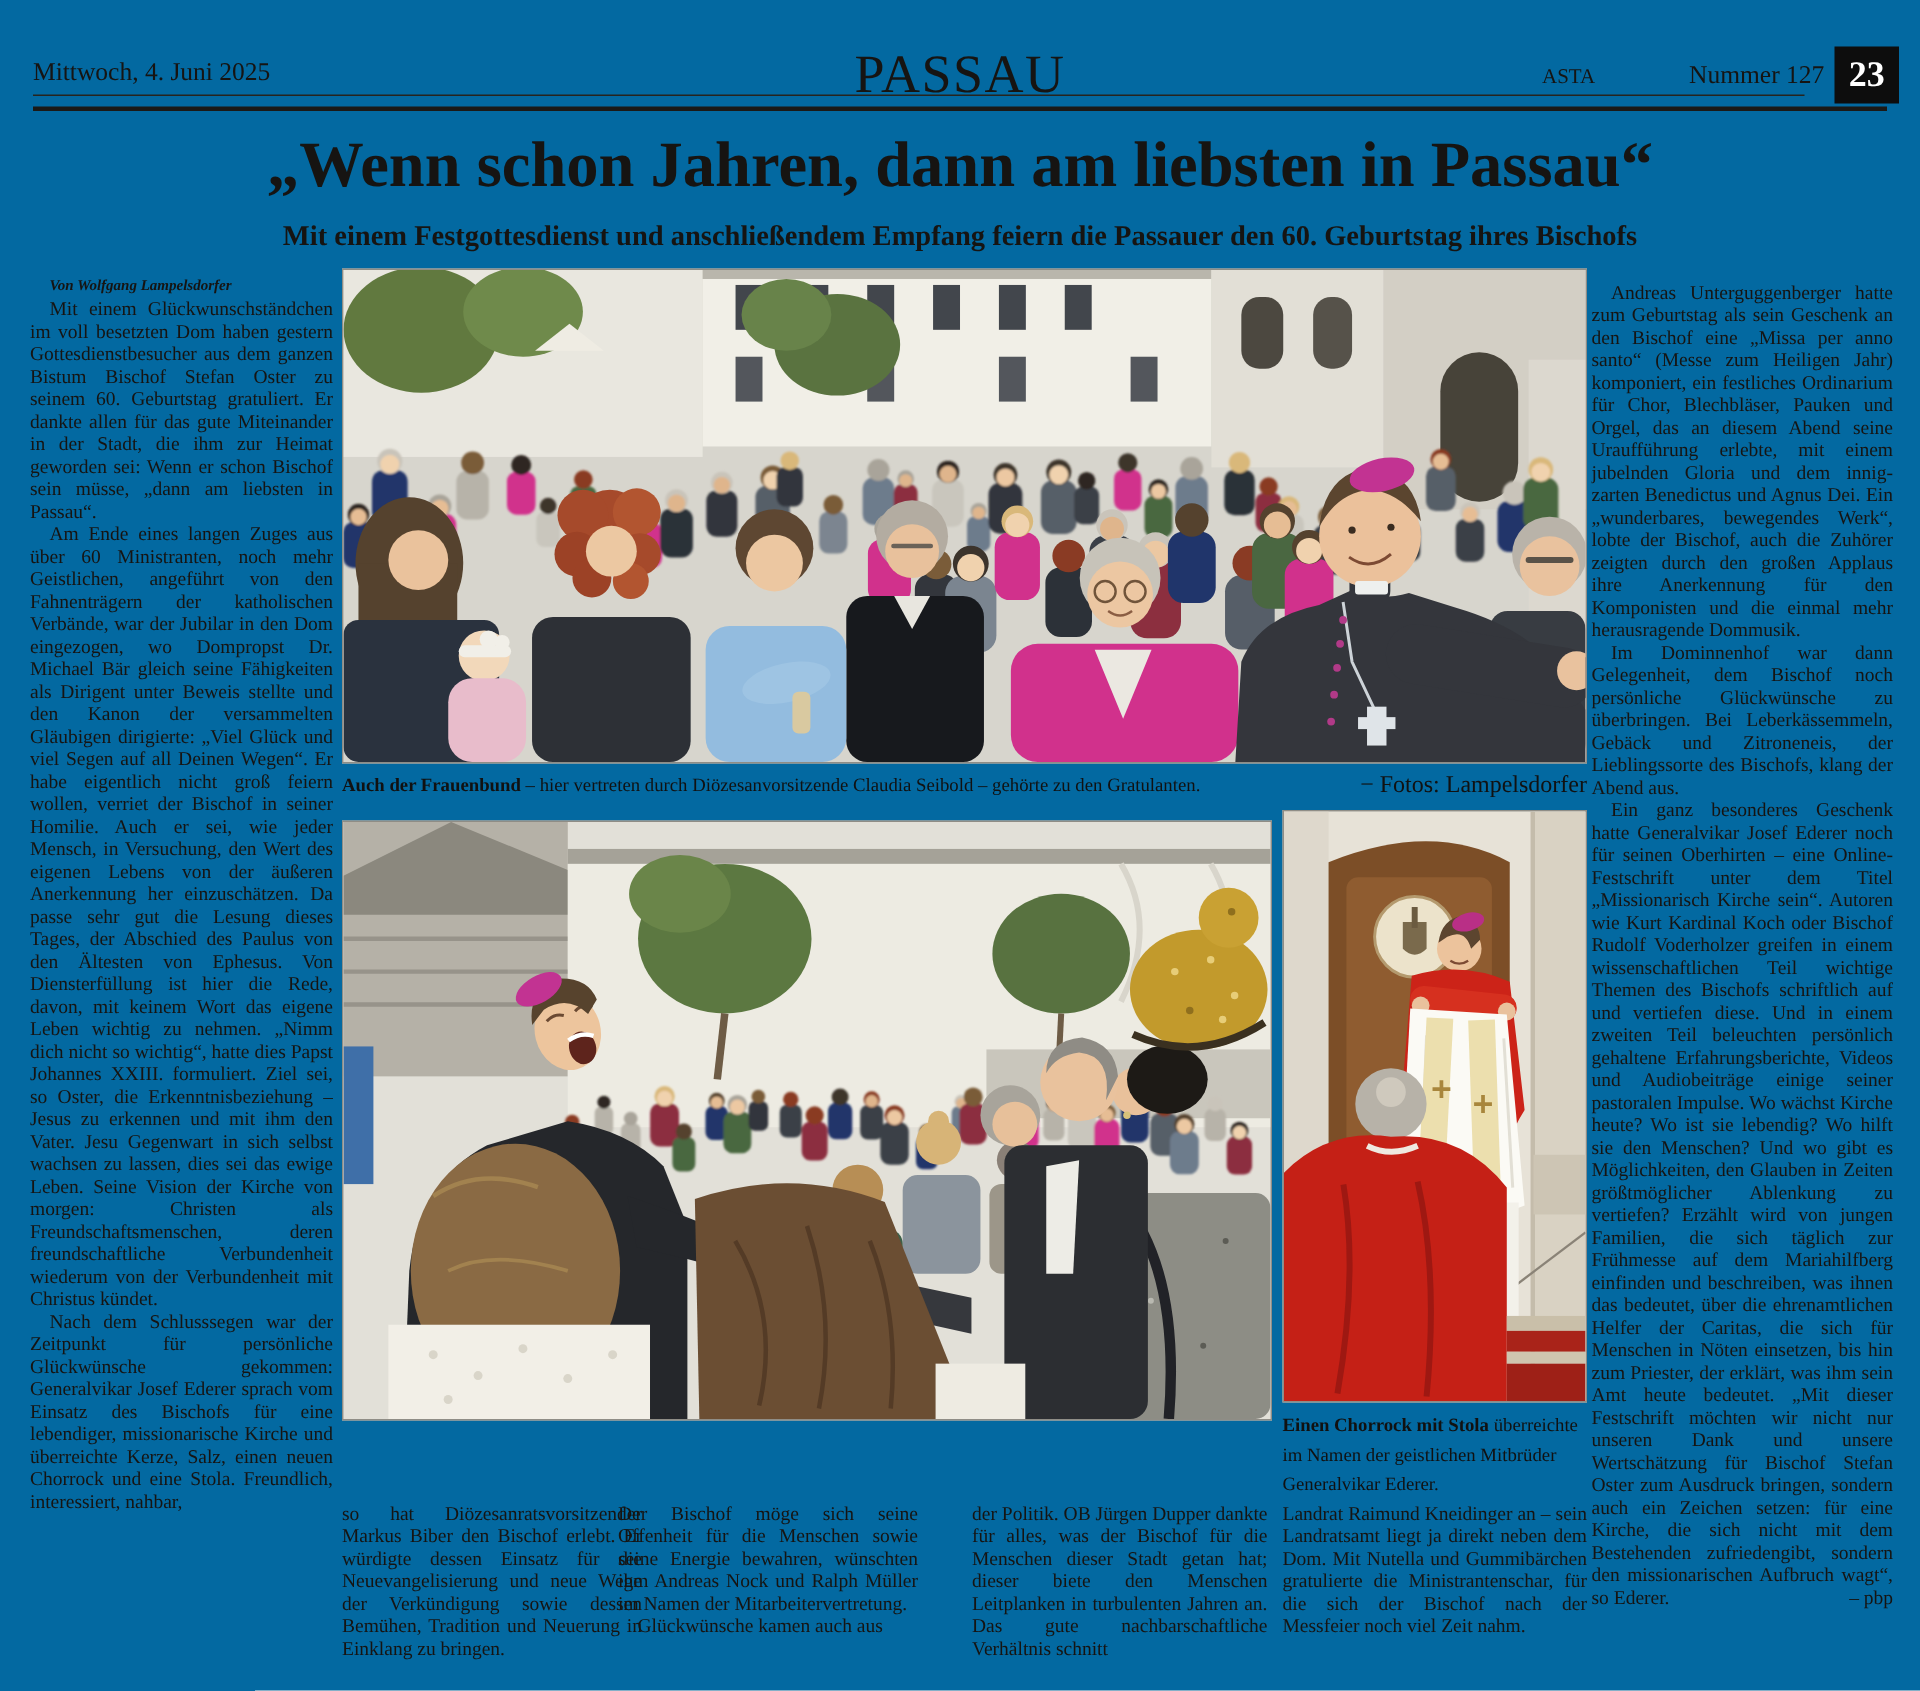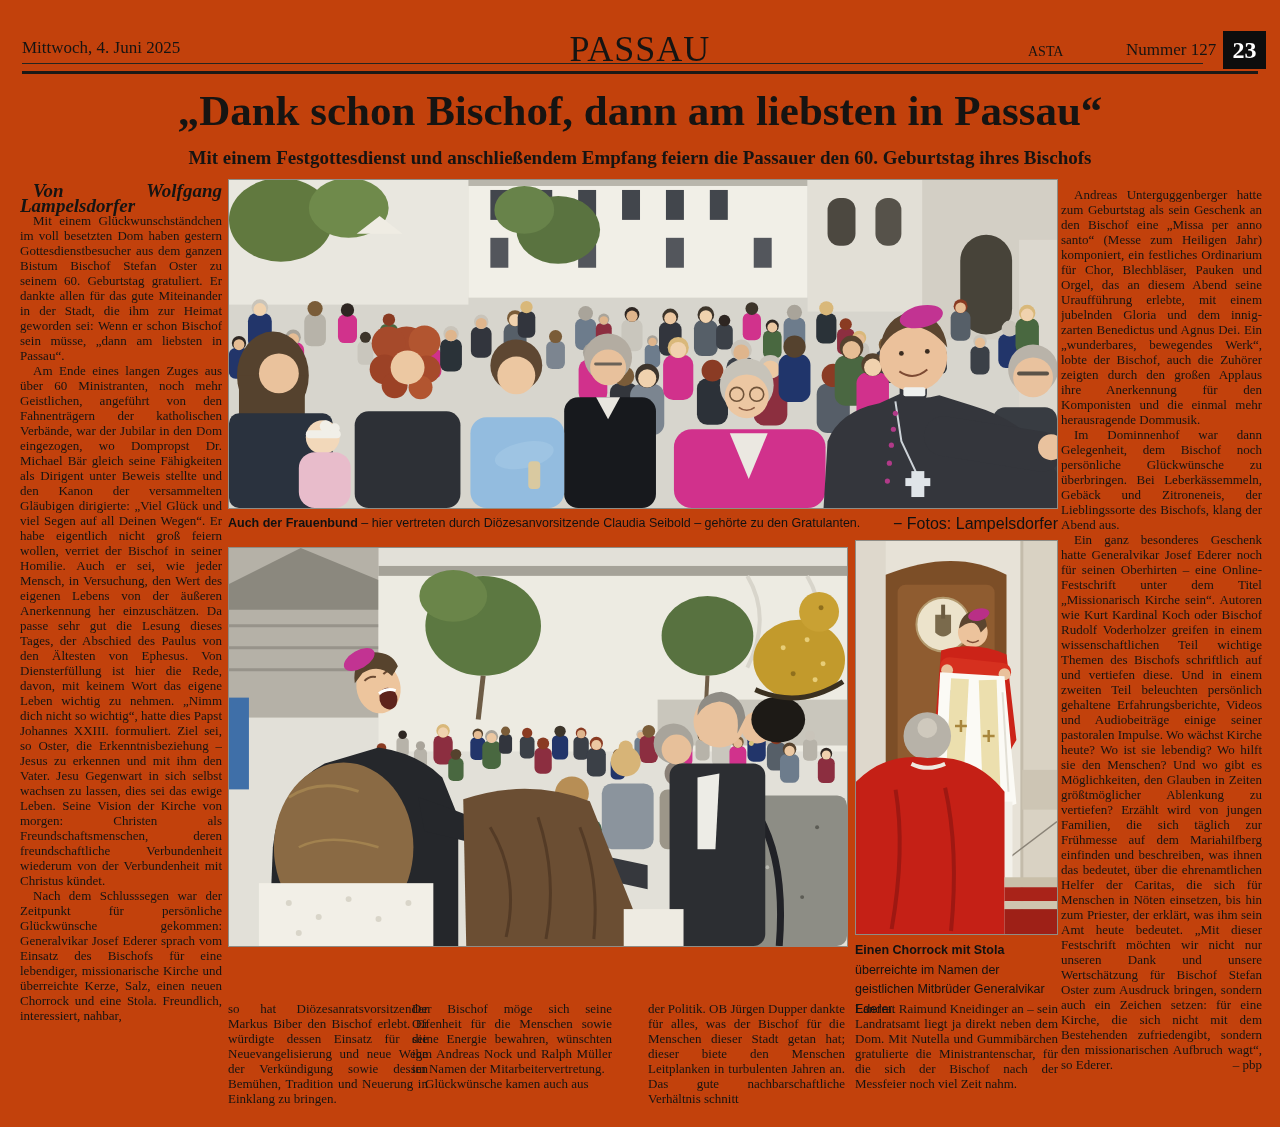--- a/index.html
+++ b/index.html
@@ -1,18 +1,18 @@
 <!DOCTYPE html>
 <html lang="de"><head>
 <meta charset="utf-8">
 <style>
   html,body { margin:0; padding:0; background:#e9e9e7; }
   .page {
     position:relative; width:1280px; height:1127px; margin:0 auto;
-    background:#c2410c; overflow:hidden;
+    background:#0369a1; overflow:hidden;
     font-family:"Liberation Serif", serif; color:#161412;
   }
   
   .m-date   { position:absolute; left:22px;  top:38px;  font-size:17px; }
   .m-sect   { position:absolute; left:0; right:0; top:28px; text-align:center; font-size:36px; letter-spacing:1px; }
   .m-ed     { position:absolute; left:1028px; top:44px; font-size:14px; }
   .m-issue  { position:absolute; left:1126px; top:40px; font-size:17px; }
   .m-pageno { position:absolute; left:1211px; top:31px; width:43px; height:38px;
               background:#0d0d0d; color:#fff; font-size:24px; font-weight:bold;
               display:flex; align-items:center; justify-content:center;margin-left:12px; }
@@ -21,58 +21,58 @@
   
   .headline    { position:absolute; left:0; right:0; top:86px; text-align:center;
                  font-size:43px; font-weight:bold; letter-spacing:0; }
   .subheadline { position:absolute; left:0; right:0; top:147px; text-align:center;
                  font-size:19px; font-weight:bold; }
   
   .body-col { position:absolute; font-size:13px; line-height:15px; text-align:justify;
               hyphens:auto; -webkit-hyphens:auto; overflow:hidden; }
   .body-col p { margin:0; text-indent:13px; }
   .body-col p.noindent { text-indent:0; }
-  .byline { font-style:italic; font-weight:bold; font-size:19px; margin:0 0 13px 0; text-indent:0; }
+  .byline { font-style:italic; font-weight:bold; font-size:10px; margin:0 0 13px 0; text-indent:0; }
   #col-left  { left:20px;   top:183px;  width:202px; height:932px; }
   #col-right { left:1061px; top:187px;  width:201px; height:932px; }
   .cont-col  { top:1001px; height:122px; }
   #cont-1 { left:228px; width:200px; }
   #cont-2 { left:412px; width:200px; }
   #cont-3 { left:648px; width:197px; }
   #cont-4 { left:855px; width:203px; }
   .pbp { float:right; }
   
   .photo { position:absolute; border:1px solid #8f8d86; box-sizing:border-box; background:#d8d6cf; }
   .photo svg { display:block; width:100%; height:100%; }
   #photo-main     { left:228px; top:179px; width:830px; height:330px; }
   #photo-laughing { left:228px; top:547px; width:620px; height:400px; }
   #photo-chorrock { left:855px; top:540px; width:203px; height:395px; }
   
-  .caption { position:absolute; font-family:Liberation Sans, sans-serif;
+  .caption { position:absolute; font-family:Liberation Serif, serif;
              font-size:12.5px; line-height:19.5px; color:#111; }
   .caption b { font-weight:bold; }
   #caption-main { left:228px; top:514px; width:830px; display:flex; justify-content:space-between; }
   #caption-main .credit { white-space:nowrap; font-size:16px; padding-left:20px; }
   #caption-laughing { left:228px; top:951px; width:616px; }
   #caption-chorrock { left:855px; top:941px; width:203px; }
 </style>
 </head>
 <body>
 
 <div class="page">
 
   <div class="m-date">Mittwoch, 4. Juni 2025</div>
   <div class="m-sect">PASSAU</div>
   <div class="m-ed">ASTA</div>
   <div class="m-issue">Nummer 127</div>
   <div class="m-pageno">23</div>
   <div class="rule-thin"></div>
   <div class="rule-thick"></div>
 
-  <div class="headline">„Dank schon Bischof, dann am liebsten in Passau“</div>
+  <div class="headline">„Wenn schon Jahren, dann am liebsten in Passau“</div>
   <div class="subheadline">Mit einem Festgottesdienst und anschließendem Empfang feiern die Passauer den 60. Geburtstag ihres Bischofs</div>
 
   <div id="col-left" class="body-col">
     <p class="byline">Von Wolfgang Lampelsdorfer</p>
     <p>Mit einem Glückwunschständchen im voll besetzten Dom haben gestern Gottesdienstbesucher aus dem ganzen Bistum Bischof Stefan Oster zu seinem 60. Geburtstag gratuliert. Er dankte allen für das gute Miteinander in der Stadt, die ihm zur Heimat geworden sei: Wenn er schon Bischof sein müsse, „dann am liebsten in Passau“.</p>
     <p>Am Ende eines langen Zuges aus über 60 Ministranten, noch mehr Geistlichen, angeführt von den Fahnenträgern der katholischen Verbände, war der Jubilar in den Dom eingezogen, wo Dompropst Dr. Michael Bär gleich seine Fähigkeiten als Dirigent unter Beweis stellte und den Kanon der versammelten Gläubigen dirigierte: „Viel Glück und viel Segen auf all Deinen Wegen“. Er habe eigentlich nicht groß feiern wollen, verriet der Bischof in seiner Homilie. Auch er sei, wie jeder Mensch, in Versuchung, den Wert des eigenen Lebens von der äußeren Anerkennung her einzuschätzen. Da passe sehr gut die Lesung dieses Tages, der Abschied des Paulus von den Ältesten von Ephesus. Von Diensterfüllung ist hier die Rede, davon, mit keinem Wort das eigene Leben wichtig zu nehmen. „Nimm dich nicht so wichtig“, hatte dies Papst Johannes XXIII. formuliert. Ziel sei, so Oster, die Erkenntnisbeziehung – Jesus zu erkennen und mit ihm den Vater. Jesu Gegenwart in sich selbst wachsen zu lassen, dies sei das ewige Leben. Seine Vision der Kirche von morgen: Christen als Freundschaftsmenschen, deren freundschaftliche Verbundenheit wiederum von der Verbundenheit mit Christus kündet.</p>
     <p>Nach dem Schlusssegen war der Zeitpunkt für persönliche Glückwünsche gekommen: Generalvikar Josef Ederer sprach vom Einsatz des Bischofs für eine lebendiger, missionarische Kirche und überreichte Kerze, Salz, einen neuen Chorrock und eine Stola. Freundlich, interessiert, nahbar,</p>
   </div>
 
   <div id="photo-main" class="photo">

